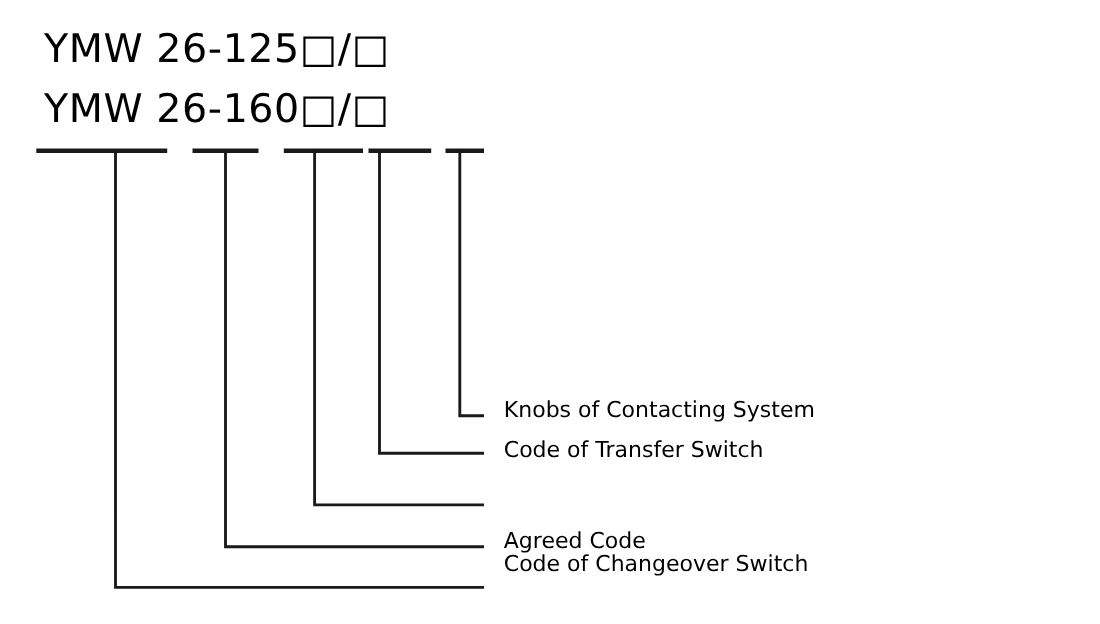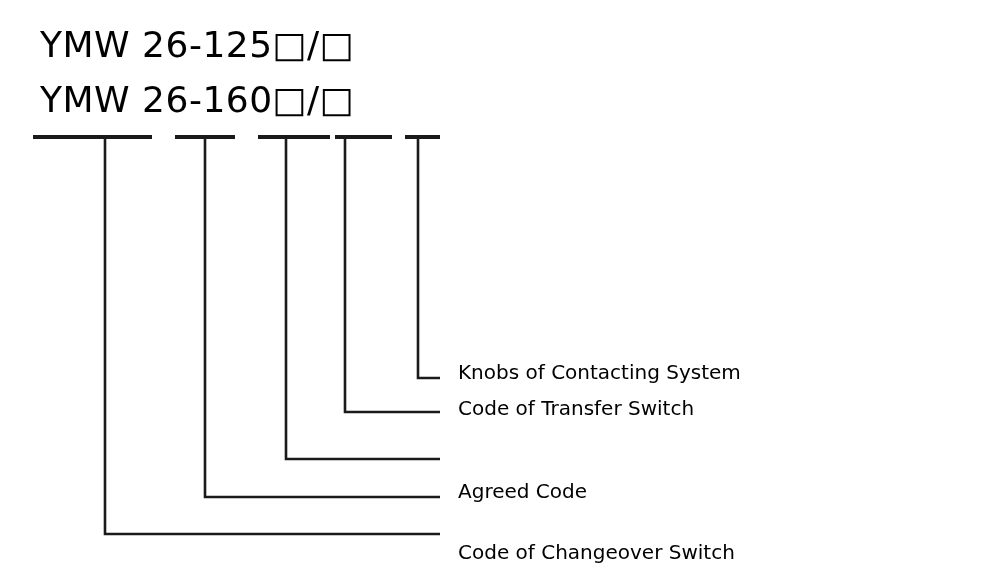--- a/index.html
+++ b/index.html
@@ -34,21 +34,21 @@
     color: #000000;
     font-size: 20px;
     font-weight: 400;
     white-space: nowrap;
     line-height: 1;
   }
   #label-0 { top: 362px; }
   #label-1 { top: 379px; margin-top: 19px; }
   #label-2 { top: 444px; }
   #label-3 { top: 481px; }
-  #label-4 { top: 542px; }
+  #label-4 { top: 502px; }
 
   svg#diagram-lines {
     position: absolute;
     left: 0;
     top: 0;
     width: 1000px;
     height: 567px;
     pointer-events: none;
   }
   svg#diagram-lines line,

